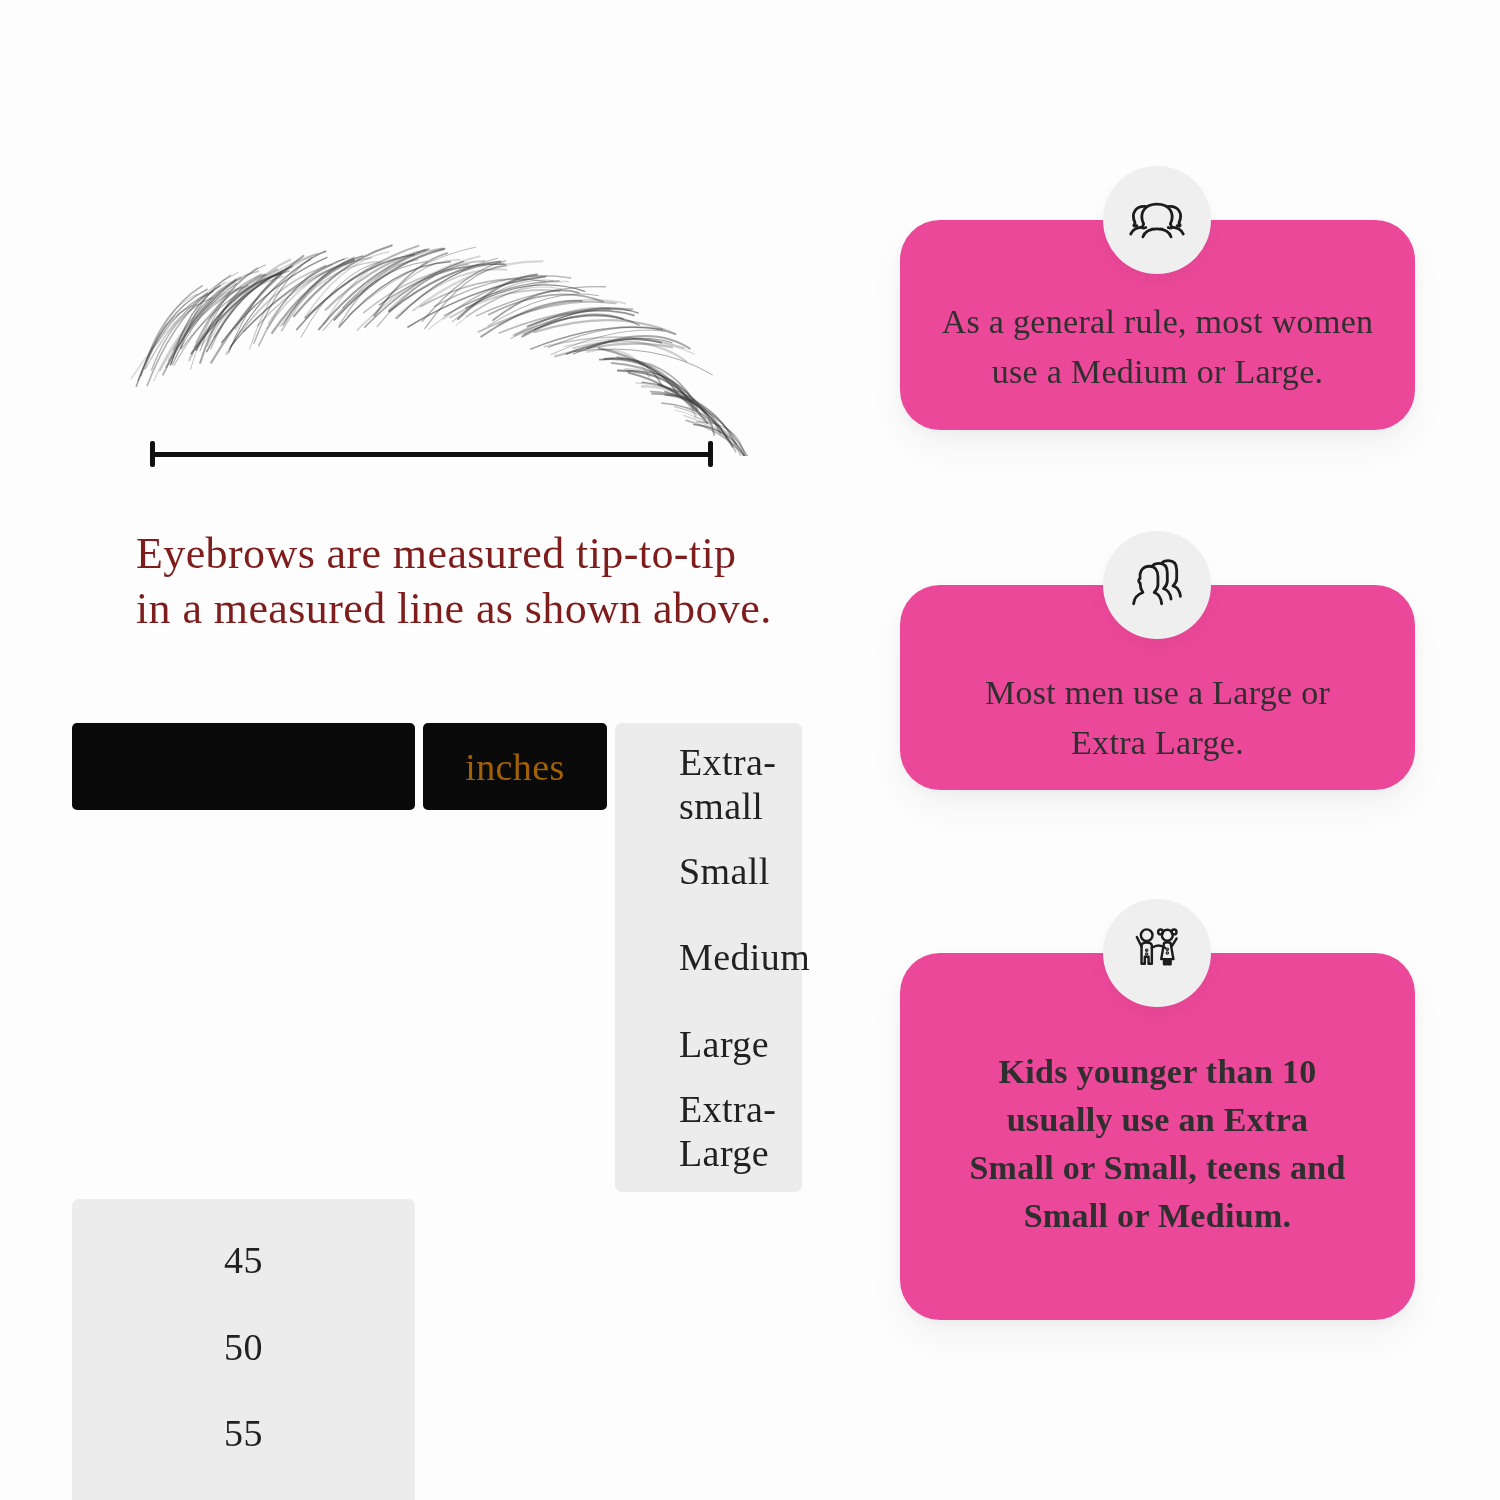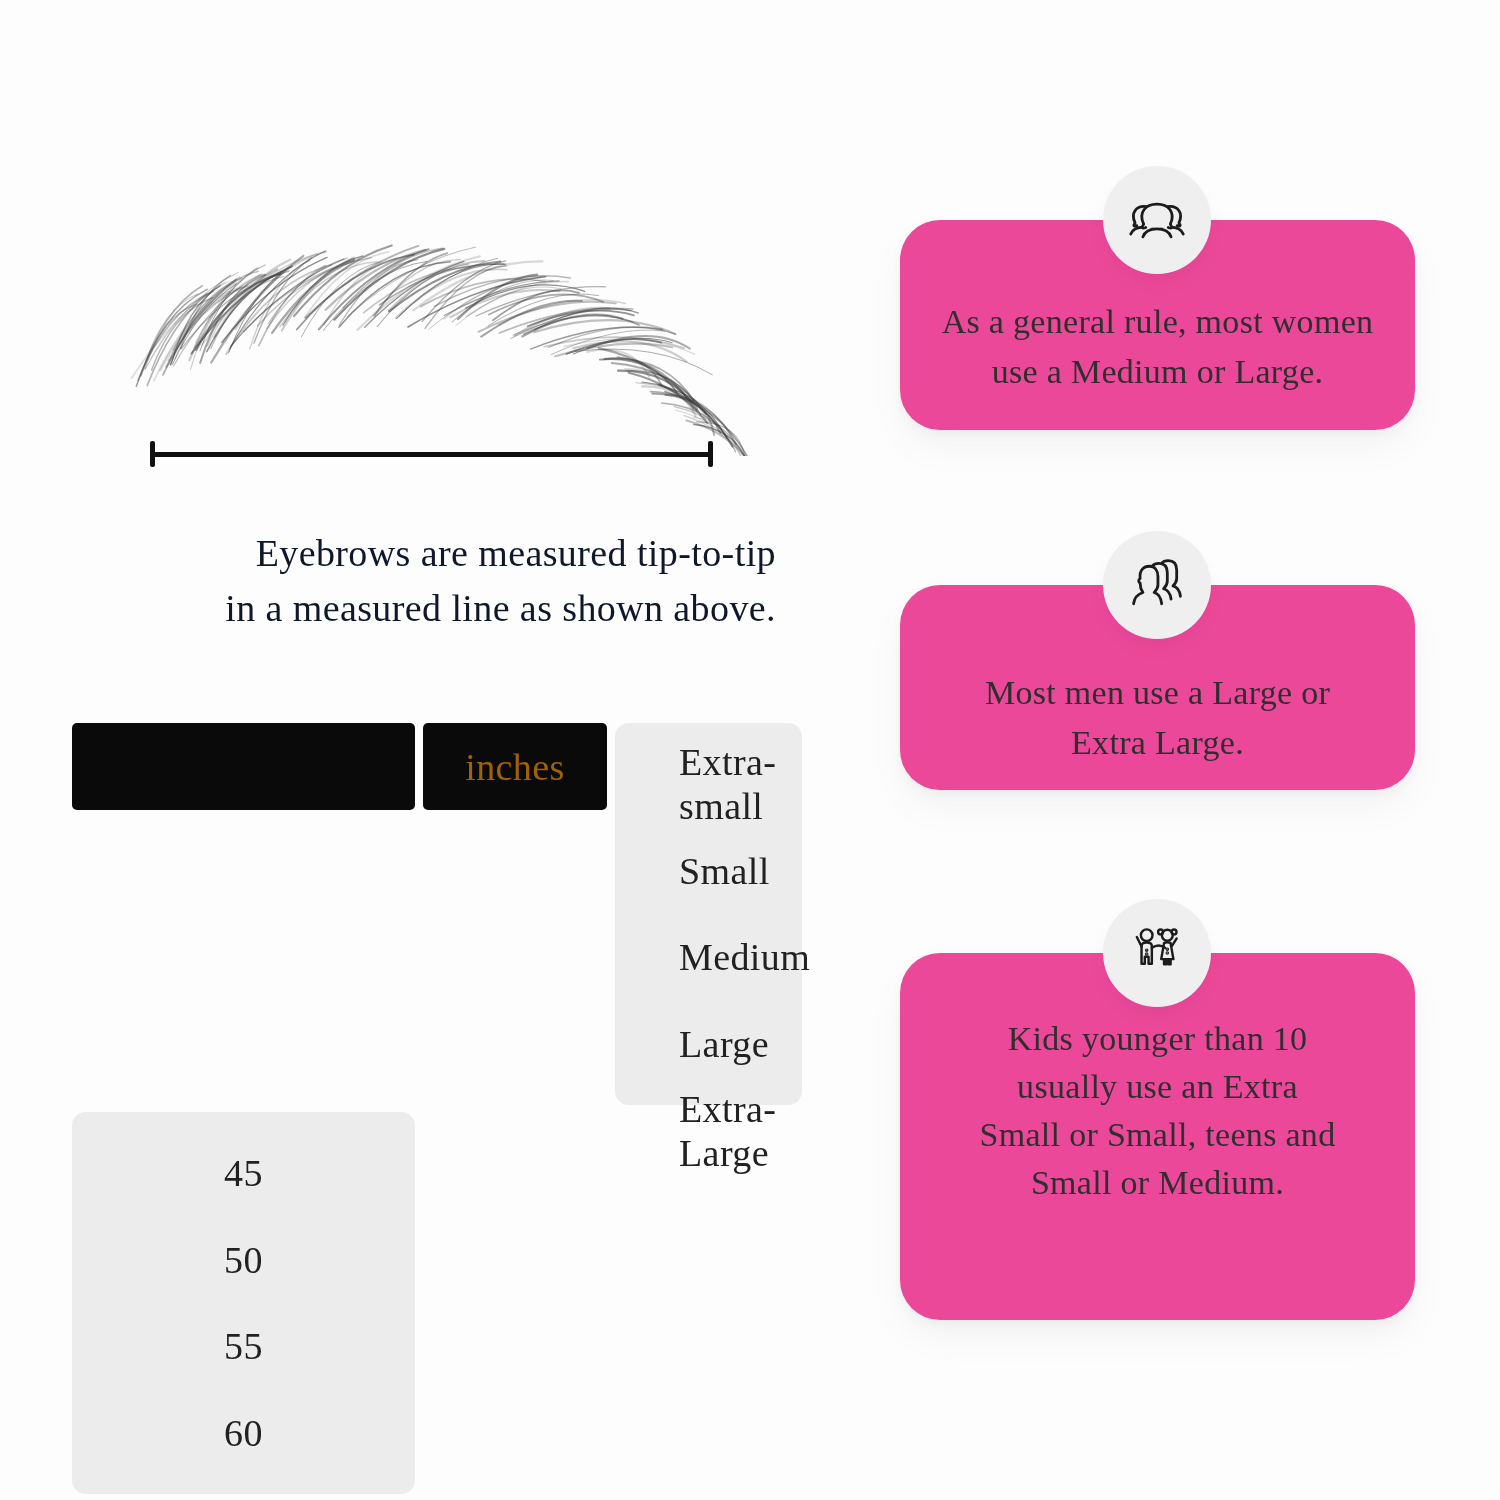--- a/index.html
+++ b/index.html
@@ -13,46 +13,46 @@
 
   
   .eyebrow-wrap{position:absolute;left:118px;top:238px;width:640px;height:218px;}
   .measure-line{position:absolute;left:150px;top:441px;width:563px;height:26px;}
   .measure-line .cap{position:absolute;top:0;width:5px;height:26px;background:#101010;border-radius:2px;}
   .measure-line .cap.left{left:0;}
   .measure-line .cap.right{right:0;}
   .measure-line .bar{position:absolute;left:2px;right:2px;top:10.5px;height:5px;background:#101010;}
 
   .caption{position:absolute;left:136px;top:526px;width:640px;
-    font-size:38px;line-height:55px;letter-spacing:.4px;color:#0f172a;text-align:right;}
+    font-size:44px;line-height:55px;letter-spacing:.4px;color:#7f1d1d;}
 
   
   .size-table{position:absolute;left:72px;top:723px;display:grid;
     grid-template-columns:343px 184px 187px;column-gap:8px;row-gap:7px;
     font-size:38px;letter-spacing:.4px;color:#212121;}
   .th{height:87px;background:#0a0a0a;border-radius:5px;color:#a16207;
     display:flex;align-items:center;justify-content:center;}
-  .tcol{height:382px;background:#ececec;border-radius:14px;box-sizing:border-box;
+  .tcol{height:469px;background:#ececec;border-radius:7px;box-sizing:border-box;
     padding:18px 0;display:grid;grid-template-rows:repeat(5,86.6px);align-items:center;}
   .tcol .cell{display:flex;align-items:center;justify-content:center;}
   .tcol.labels .cell{justify-content:flex-start;padding-left:64px;}
 
   
   .card{position:absolute;left:900px;width:515px;background:#ec4899;border-radius:40px;
     box-shadow:0 18px 36px rgba(0,0,0,.045),0 4px 12px rgba(0,0,0,.035);}
   .card .icon-circle{position:absolute;left:203px;top:-54px;width:108px;height:108px;
     border-radius:50%;background:#f0efef;display:flex;align-items:center;justify-content:center;
     box-shadow:0 10px 18px rgba(0,0,0,.04);}
   .card .card-text{text-align:center;font-size:34px;line-height:50px;color:#2f2f2f;letter-spacing:.3px;}
   #card-women{top:220px;height:210px;}
   #card-women .card-text{margin-top:77px;}
   #card-men{top:585px;height:205px;}
   #card-men .card-text{margin-top:83px;}
   #card-kids{top:953px;height:367px;}
-  #card-kids .card-text{margin-top:62px;line-height:48px;}
+  #card-kids .card-text{margin-top:95px;line-height:48px;font-weight:bold;}
   .icon-svg{width:60px;height:60px;}
 </style>
 </head>
 <body>
 
 <div class="canvas">
 
   <div class="eyebrow-wrap">
     <svg width="640" height="218" viewBox="0 0 640 218">
       <g id="hairs">

